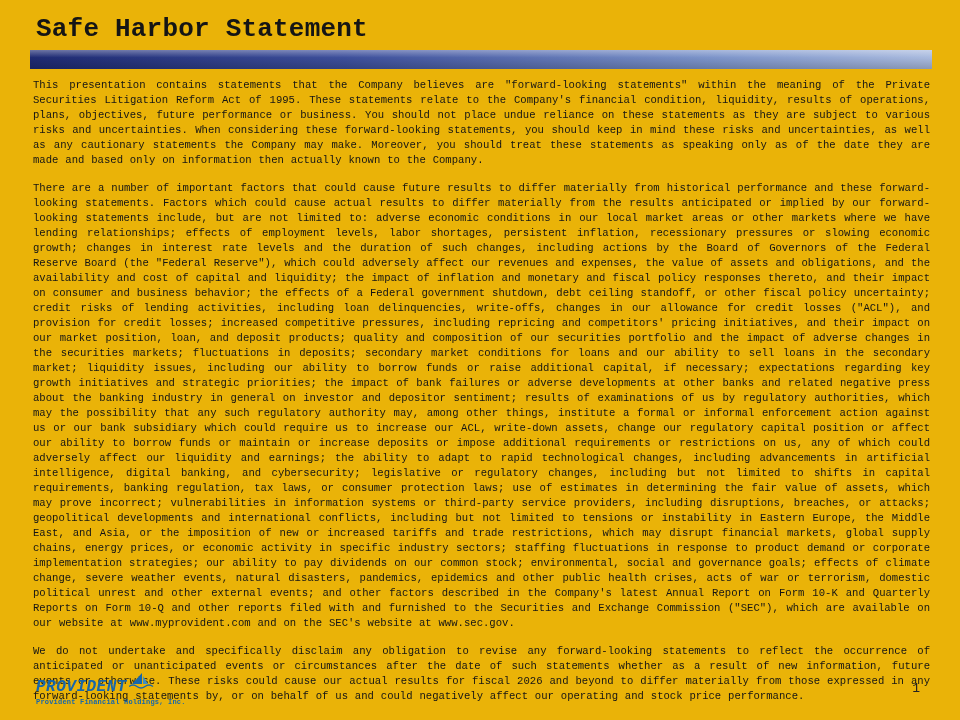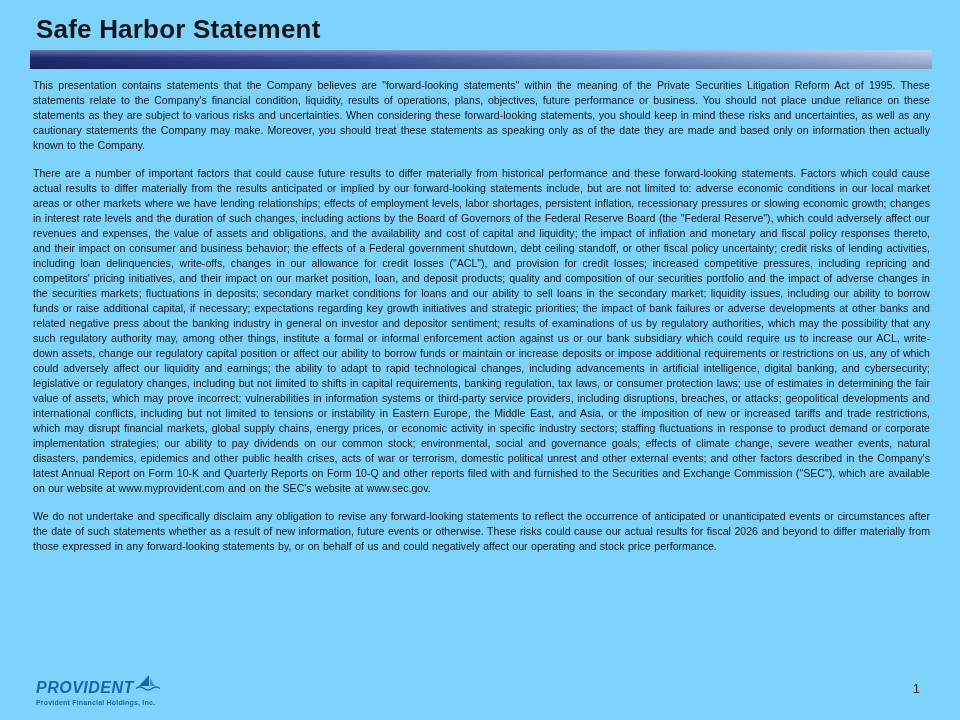--- a/index.html
+++ b/index.html
@@ -2,22 +2,22 @@
 <html style="--bar-start: #1e2a72; --bar-end: #a9bade; --logo-blue: #1767ab;"><head>
 <meta charset="utf-8">
 <style>
   * { box-sizing: border-box; }
   html, body { margin: 0; padding: 0; background: #e8e8e8; }
   .slide {
     position: relative;
     width: 960px;
     height: 720px;
     margin: 0 auto;
-    background: #7dd3fc;
-    font-family: Liberation Sans, sans-serif;
+    background: #eab308;
+    font-family: Liberation Mono, monospace;
     overflow: hidden;
   }
   .slide-title {
     position: absolute;
     left: 36px;
     top: 14px;
     font-size: 26px;
     font-weight: 600;
     letter-spacing: 0.2px;
     color: #151515;

